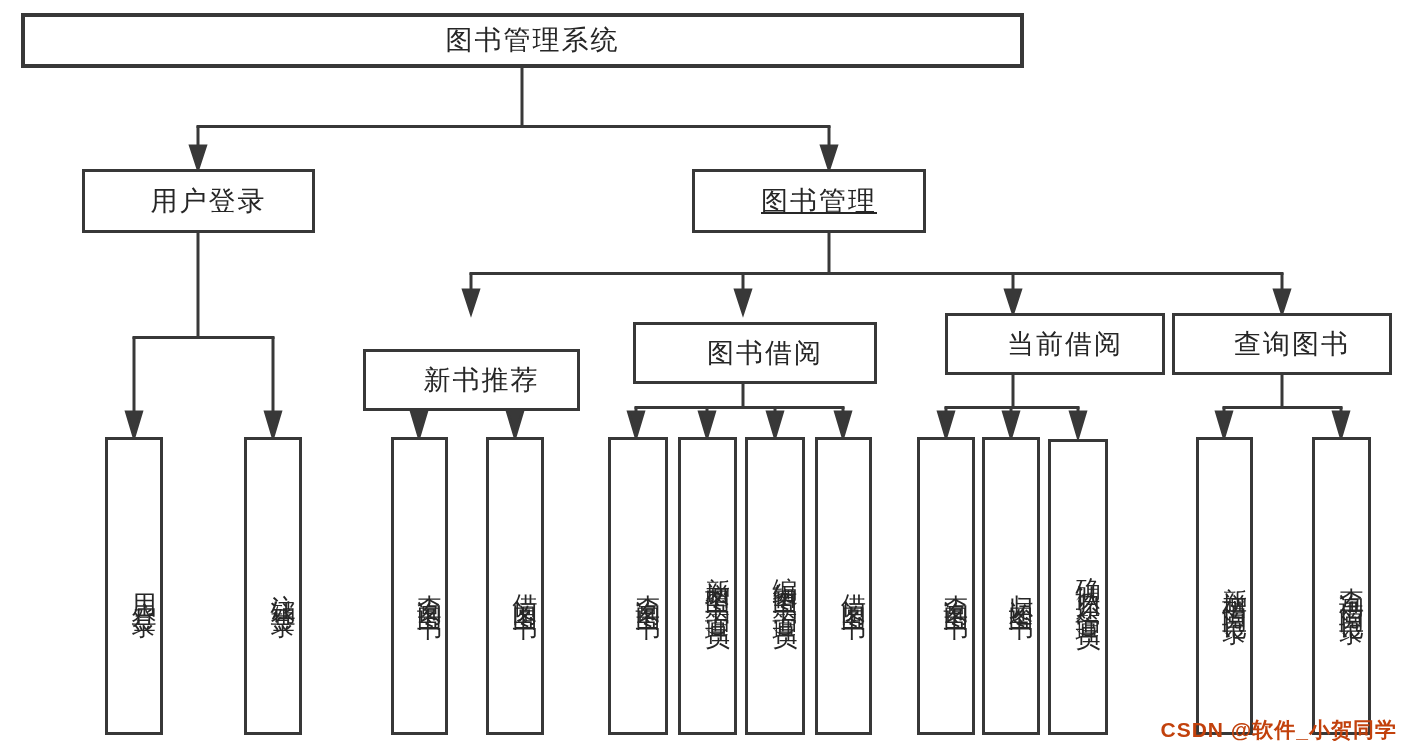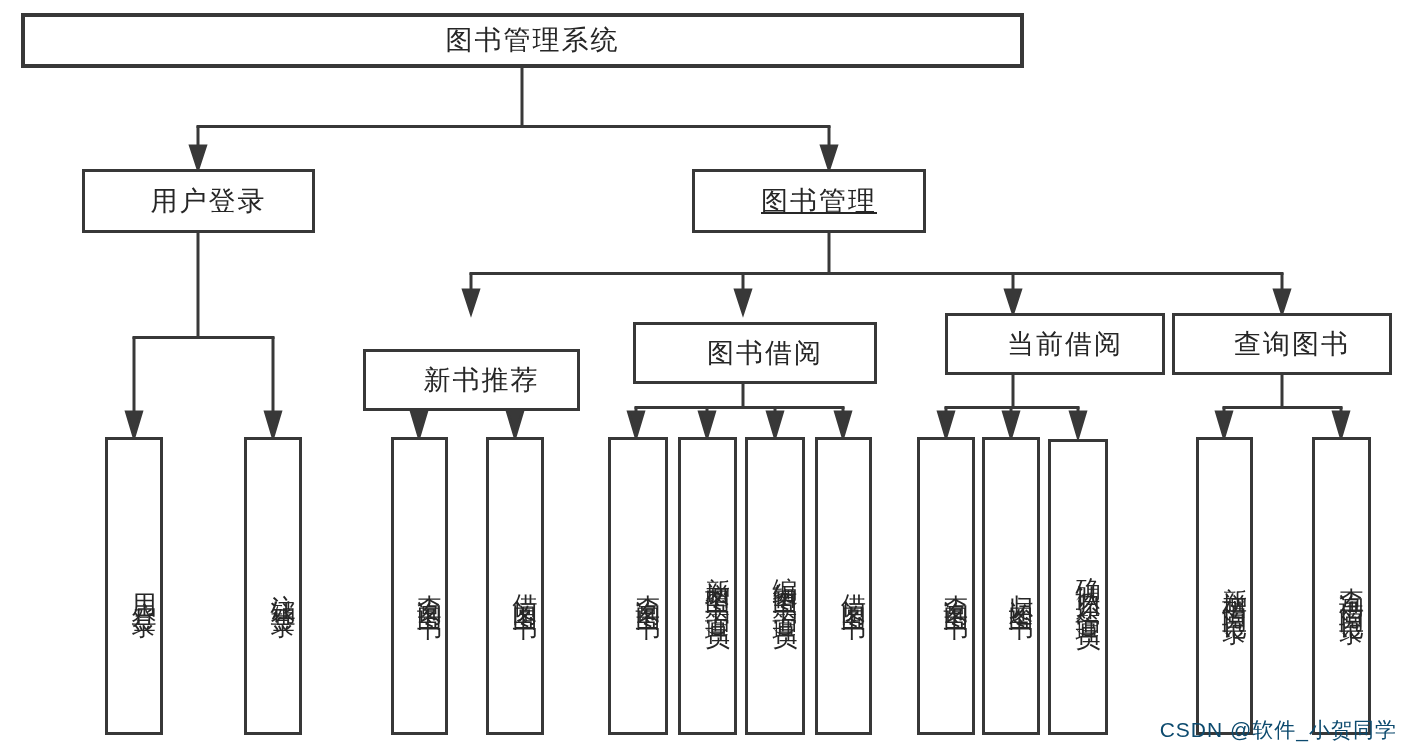--- a/index.html
+++ b/index.html
@@ -42,22 +42,23 @@
     white-space: normal;
     line-height: 1;
     padding-top: 4px;
   }
   .watermark {
     position: absolute;
     right: 8px;
     bottom: 3px;
     font-size: 21px;
     letter-spacing: 1px;
-    color: #0c4a6e;
+    color: #c2410c;
     white-space: nowrap;
+    font-weight: bold;
   }
 </style>
 </head>
 <body>
 
 <div id="stage">
 
   <svg id="wires" viewBox="0 0 1405 747" xmlns="http://www.w3.org/2000/svg">
     <g stroke="#383838" stroke-width="3" fill="#383838">
 

